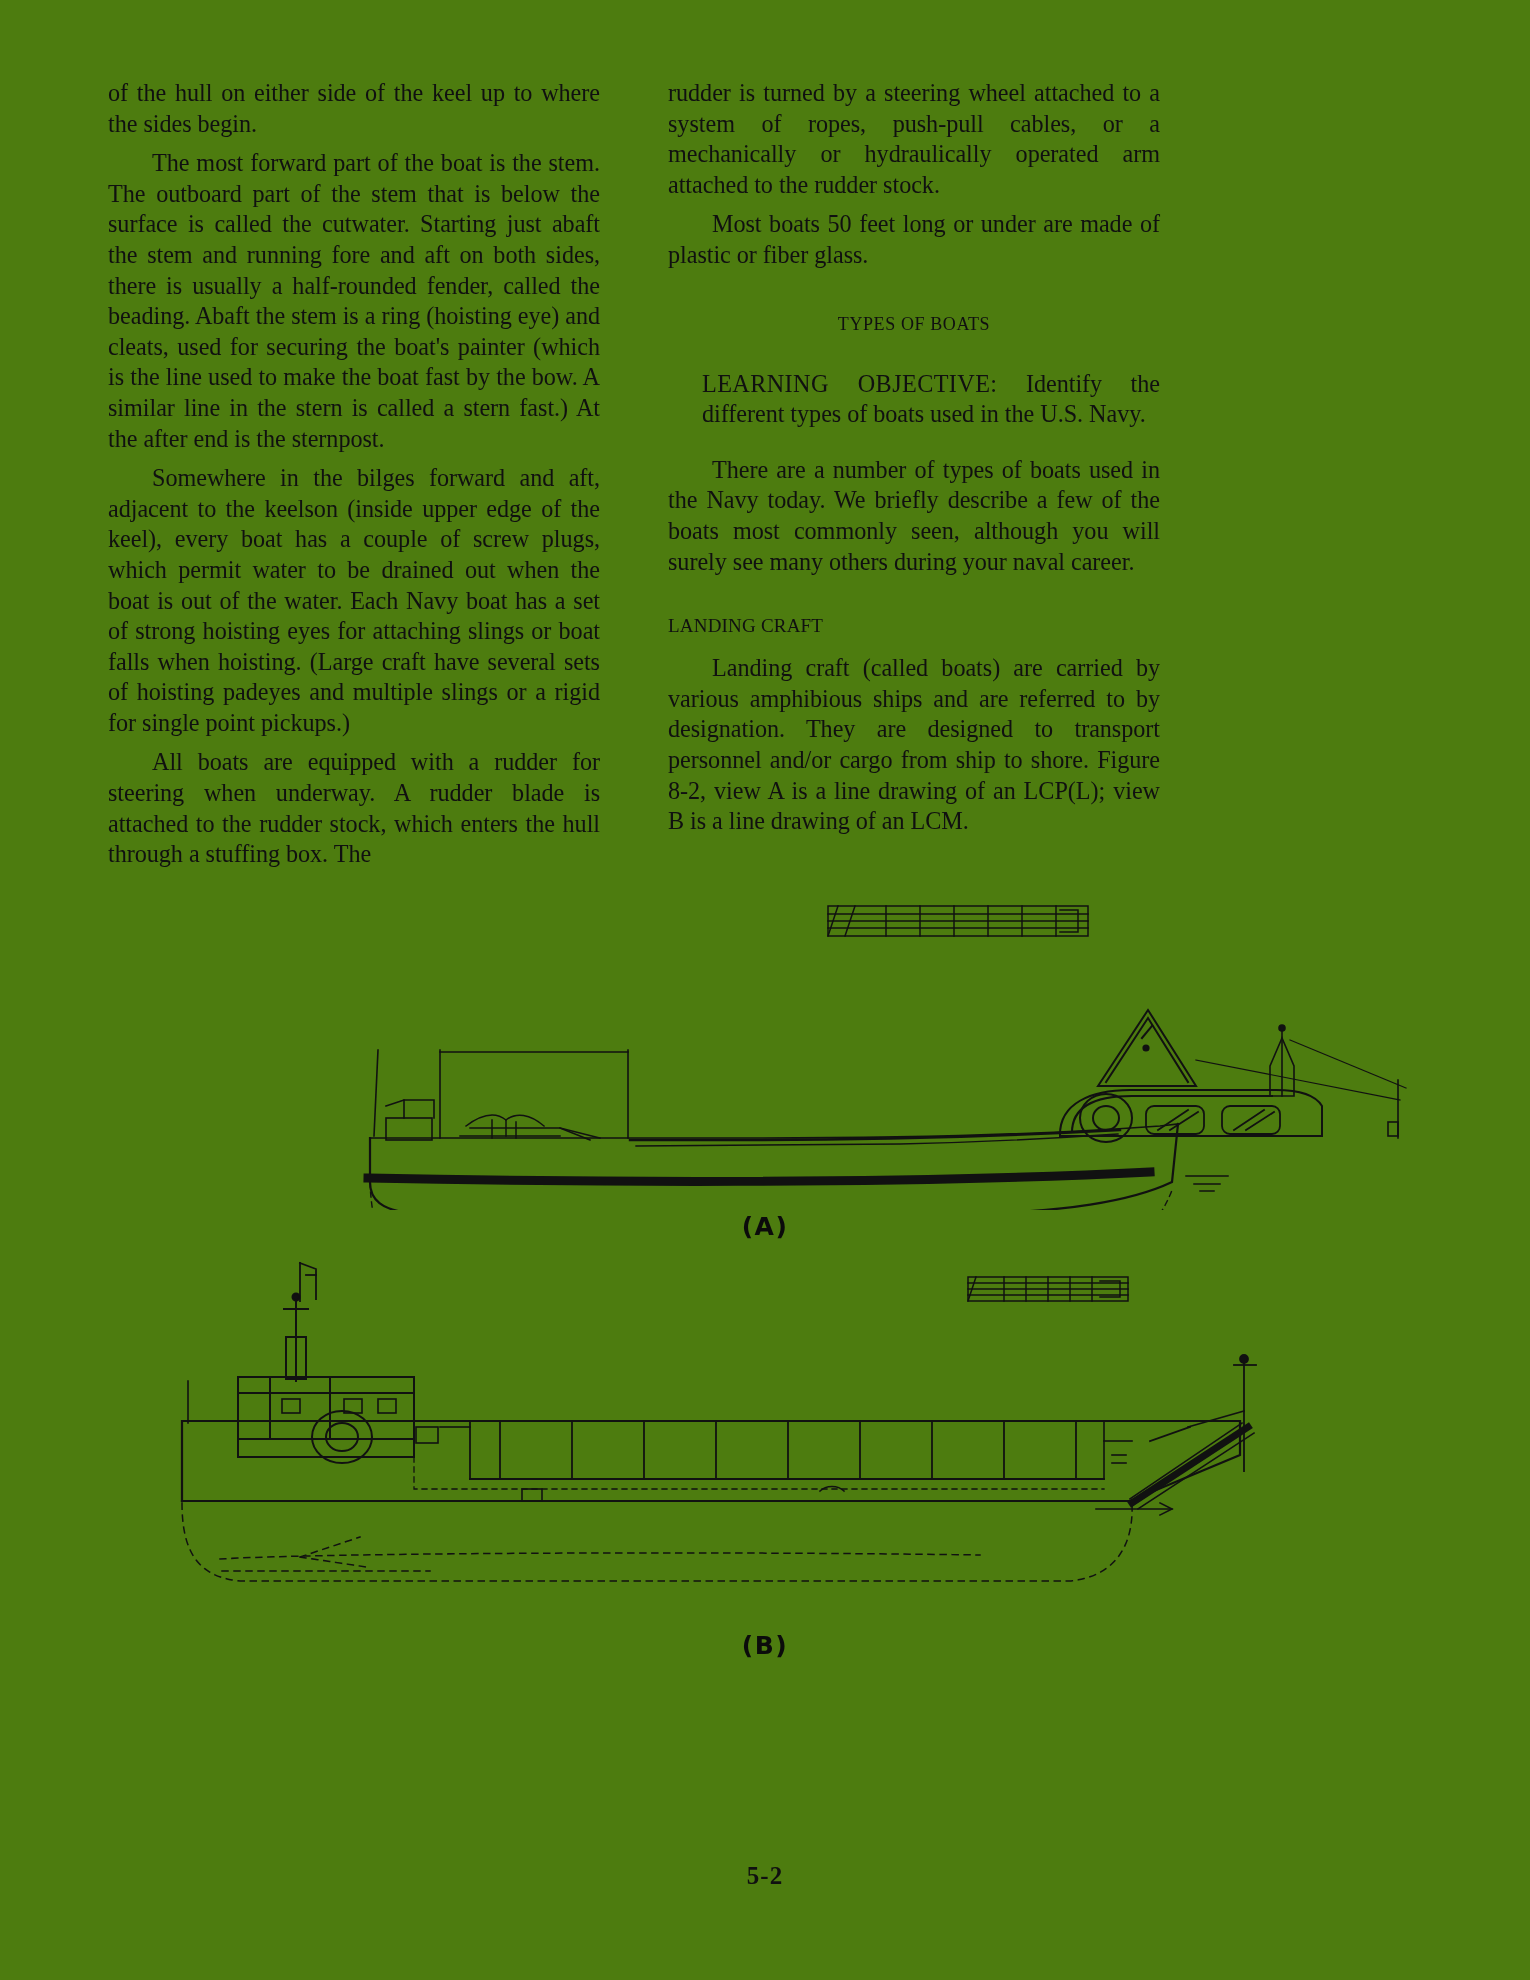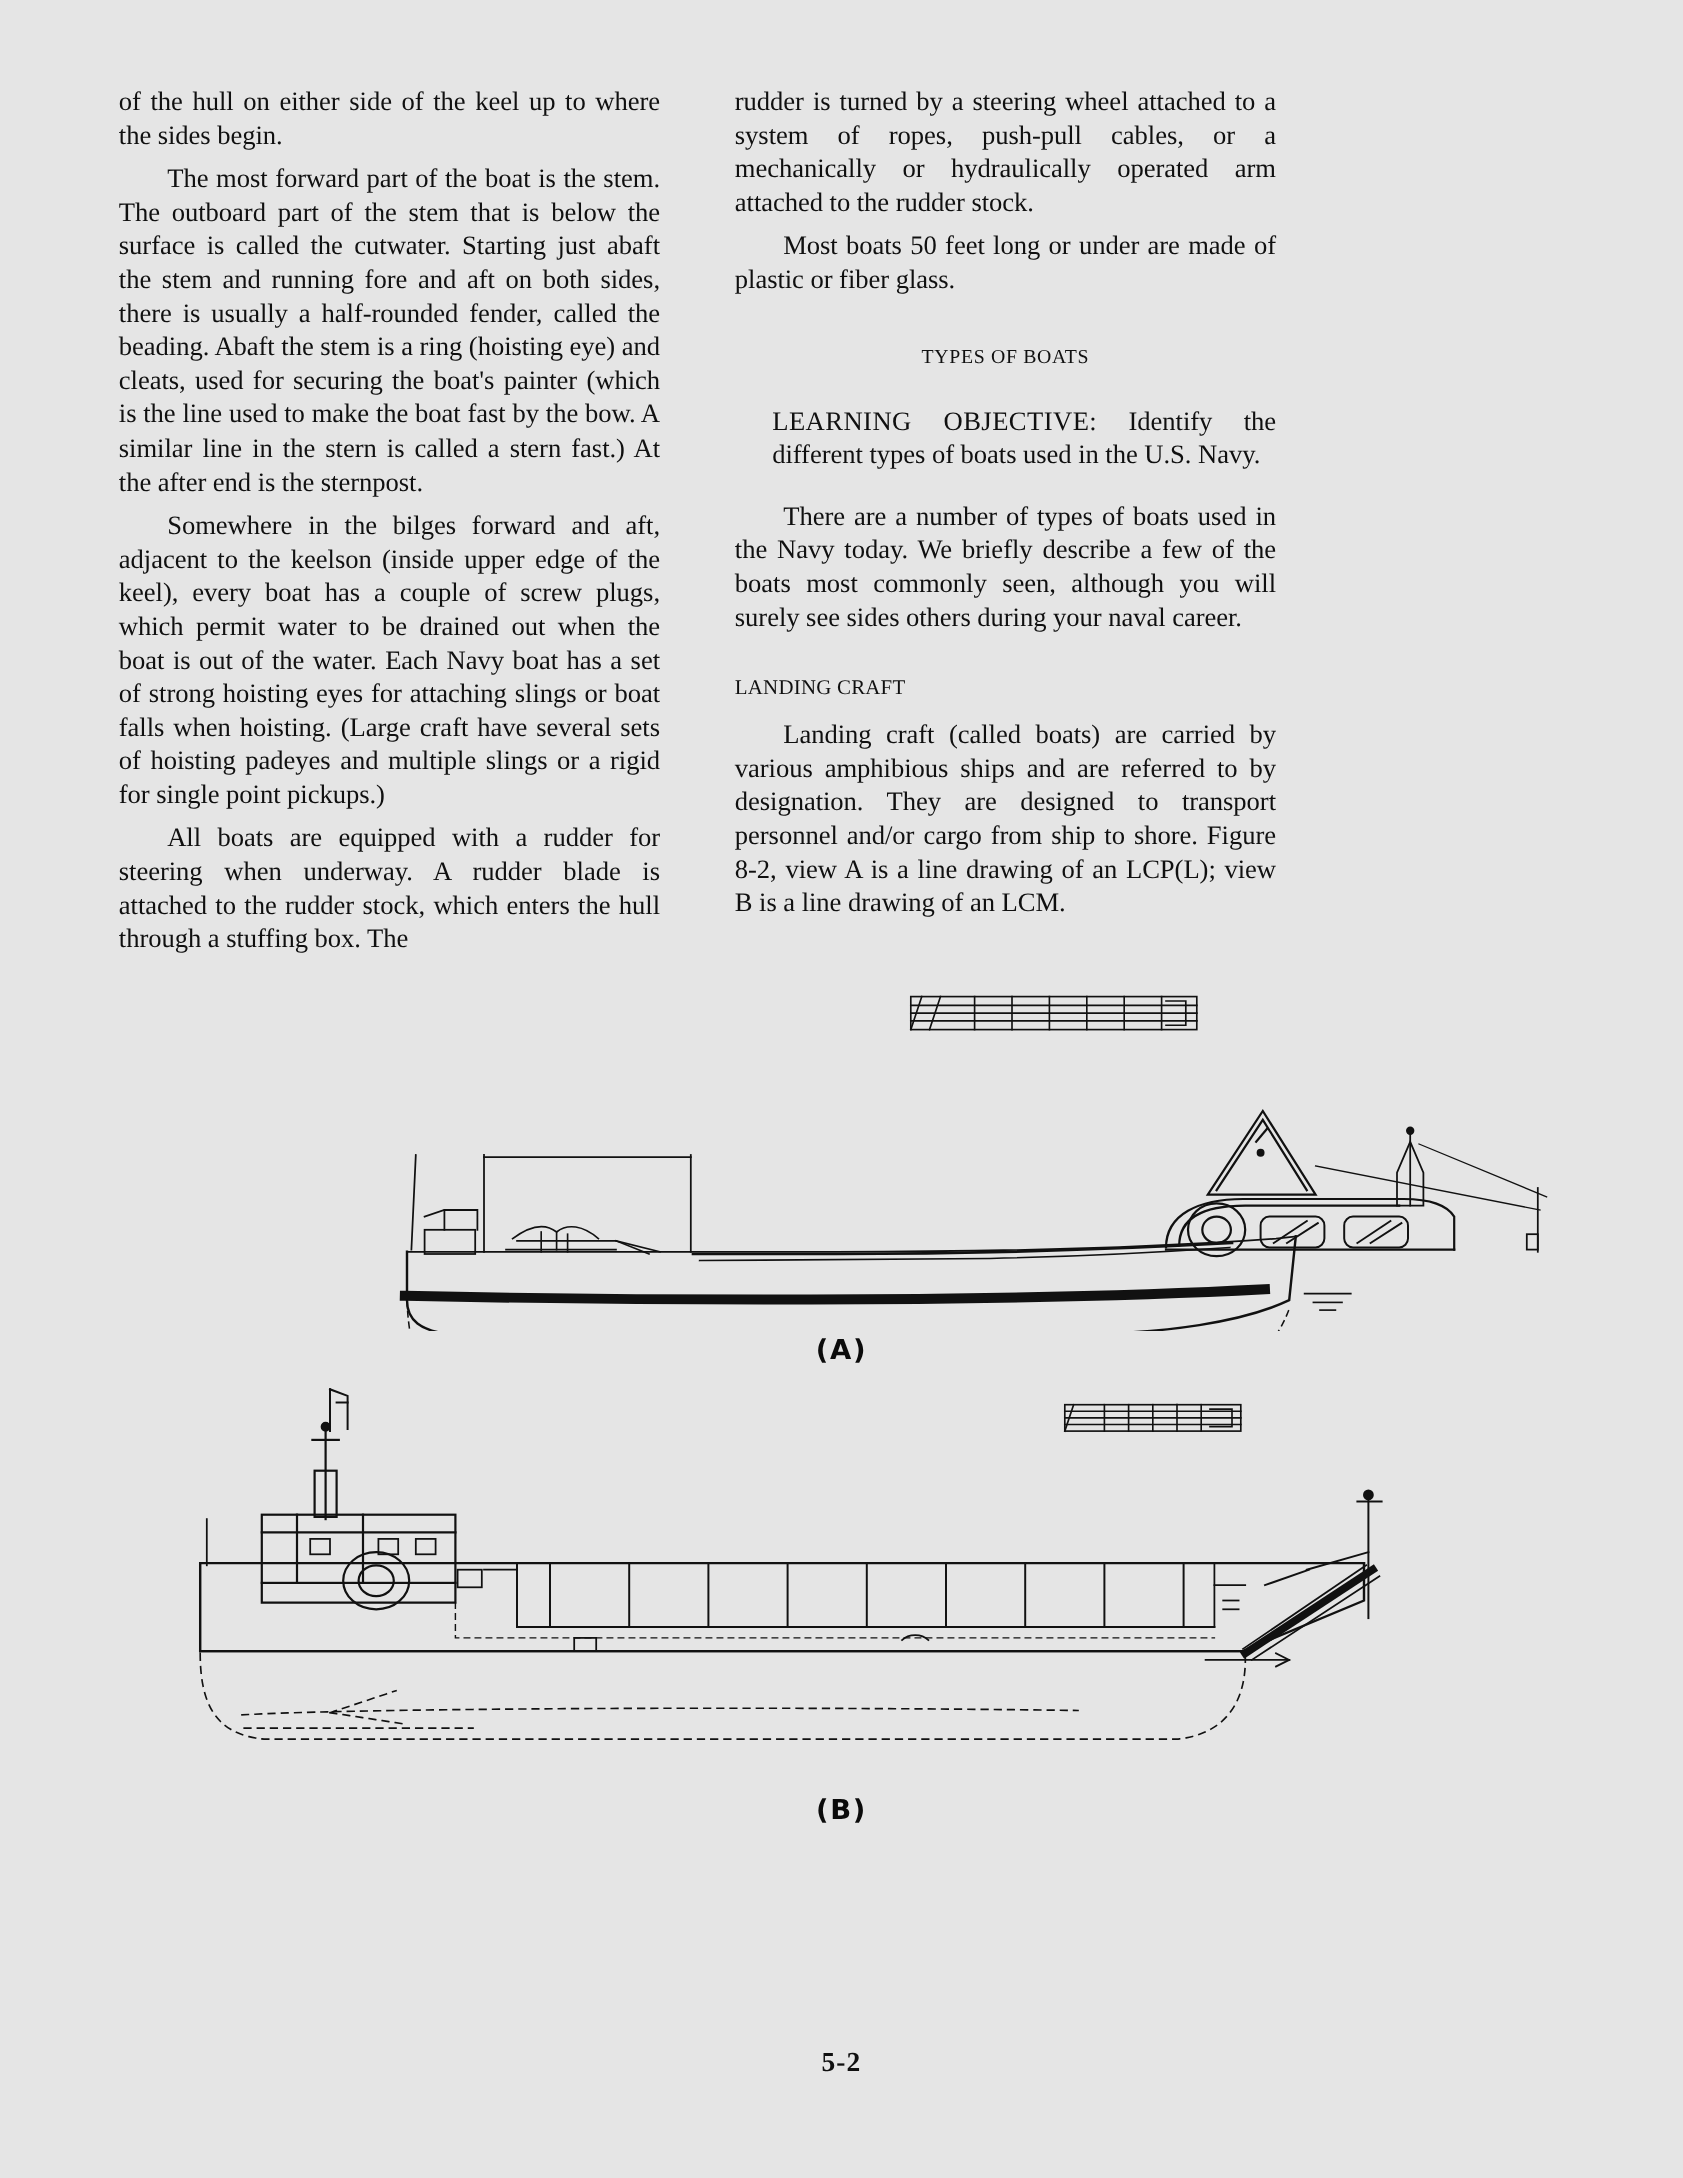--- a/index.html
+++ b/index.html
@@ -4,21 +4,21 @@
 <style>
   html, body {
     margin: 0;
     padding: 0;
     background: #ffffff;
   }
   .page {
     position: relative;
     width: 1530px;
     height: 1980px;
-    background: #e5e5e5;
+    background: #4d7c0f;
     font-family: "Liberation Serif", "DejaVu Serif", serif;
     color: #101010;
     box-sizing: border-box;
     overflow: hidden;
   }
 
   
   .columns {
     position: absolute;
     left: 108px;
@@ -131,21 +131,21 @@
       <p class="noindent">rudder is turned by a steering wheel attached to a system of ropes, push-pull cables, or a mechanically or hydraulically operated arm attached to the rudder stock.</p>
       <p class="indent">Most boats 50 feet long or under are made of plastic or fiber glass.</p>
 
       <div class="heading-center">TYPES OF BOATS</div>
 
       <p class="objective"><span class="lead">LEARNING OBJECTIVE:</span>
         <span>Identify the different types of boats used in the U.S. Navy.</span></p>
 
       <div class="spacer-sm"></div>
 
-      <p class="indent">There are a number of types of boats used in the Navy today. We briefly describe a few of the boats most commonly seen, although you will surely see sides others during your naval career.</p>
+      <p class="indent">There are a number of types of boats used in the Navy today. We briefly describe a few of the boats most commonly seen, although you will surely see many others during your naval career.</p>
 
       <div class="heading-left">LANDING CRAFT</div>
 
       <p class="indent">Landing craft (called boats) are carried by various amphibious ships and are referred to by designation. They are designed to transport personnel and/or cargo from ship to shore. Figure 8-2, view A is a line drawing of an LCP(L); view B is a line drawing of an LCM.</p>
     </div>
   </div>
 
   <div class="figure-block">
 
     <div class="fig">

